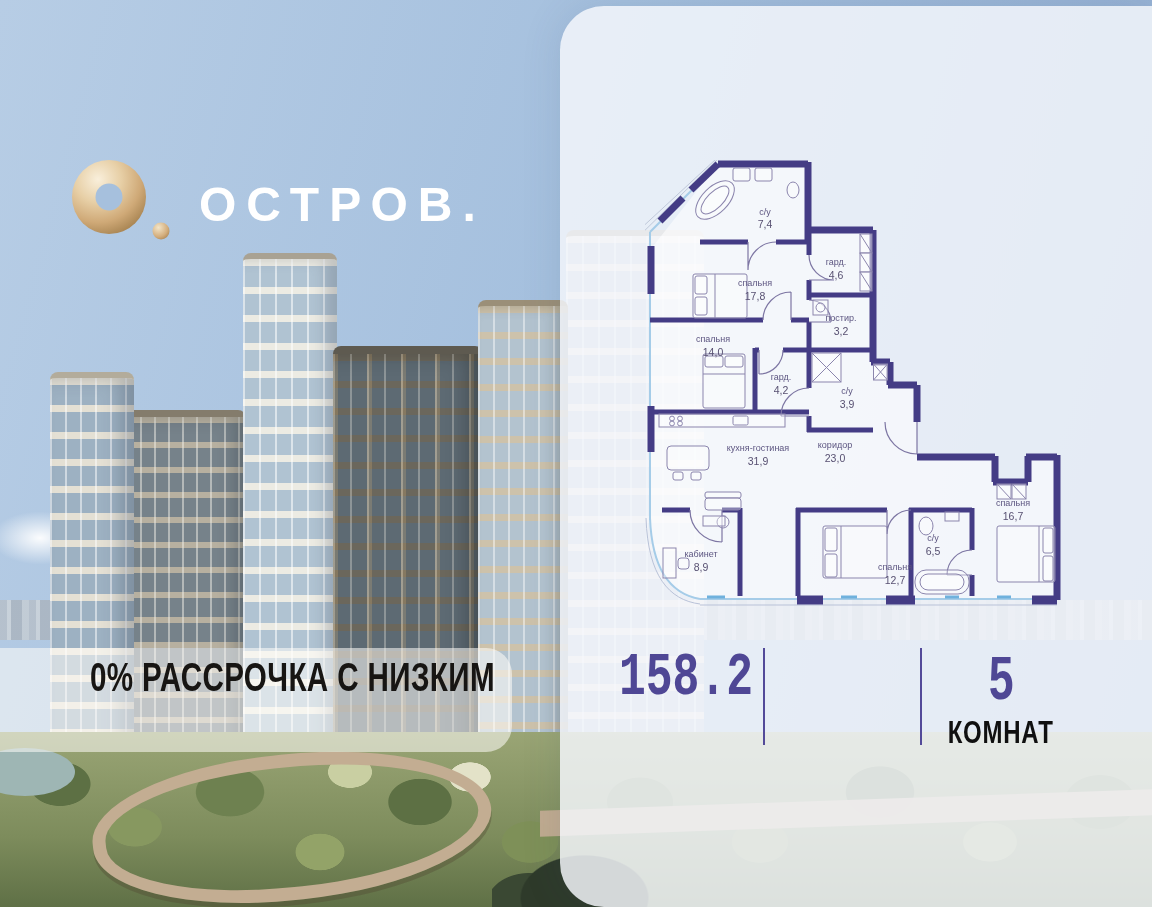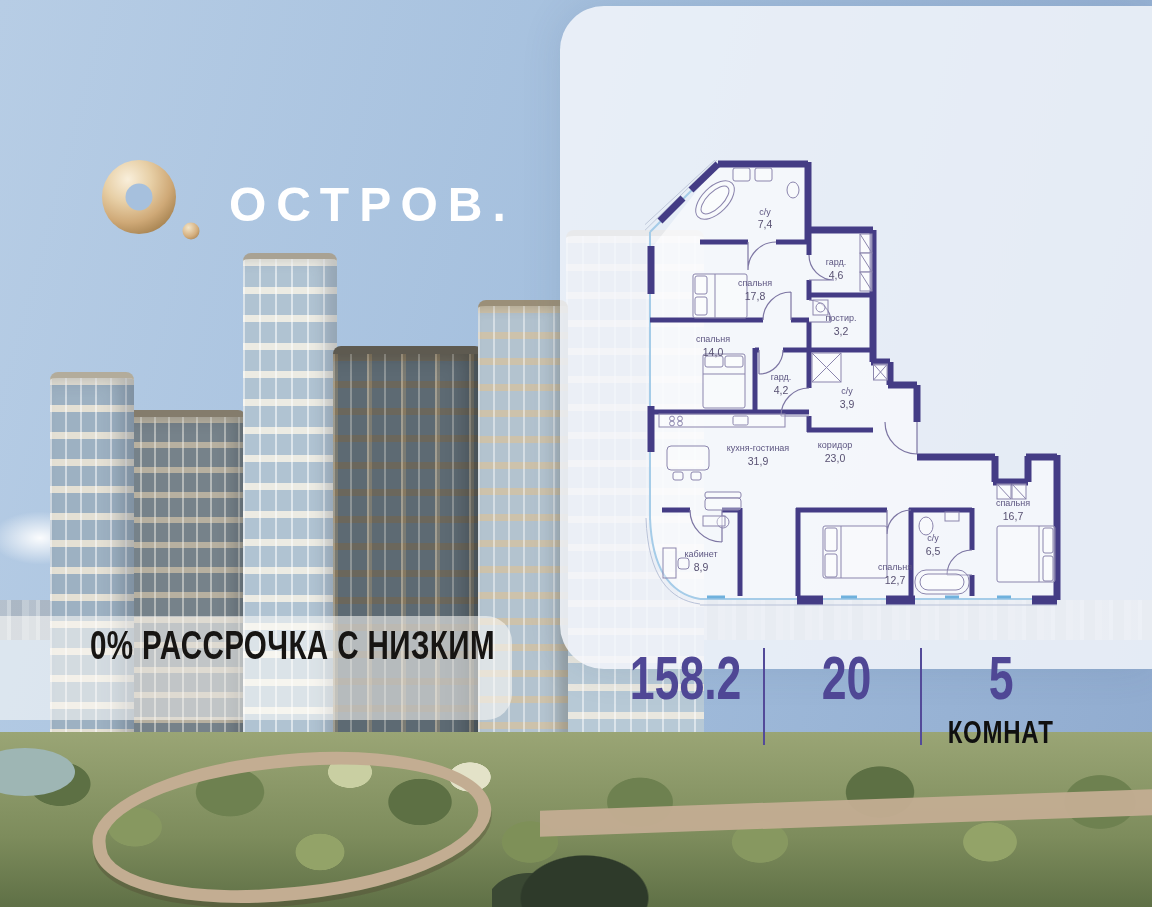--- a/index.html
+++ b/index.html
@@ -57,40 +57,40 @@
       radial-gradient(34px 24px at 470px 45px,#e3e2c8 60%,rgba(0,0,0,0) 62%),
       linear-gradient(180deg,#9aa575 0,#7d8c5c 60%,#5f7046 100%);}
   .pond{position:absolute;left:-25px;top:748px;width:100px;height:48px;background:#9eb6b4;border-radius:50%;}
   .deck{position:absolute;left:92px;top:754px;width:400px;height:146px;border:13px solid #c3ad92;
         border-radius:48% 52% 50% 50%;transform:rotate(-6deg);box-shadow:0 5px 0 rgba(80,70,50,.35);}
   .deck2{position:absolute;left:540px;top:800px;width:612px;height:26px;background:#c3ad92;transform:skewY(-2deg);opacity:.95;}
   .darktrees{position:absolute;left:492px;top:842px;width:185px;height:70px;
     background:radial-gradient(90px 60px at 50% 80%,#2e3a2a 70%,rgba(0,0,0,0) 72%),
                radial-gradient(60px 45px at 20% 90%,#3a4833 70%,rgba(0,0,0,0) 72%);}
   
-  .logo{position:absolute;left:97px;top:156px;display:flex;align-items:flex-start;}
+  .logo{position:absolute;left:67px;top:156px;display:flex;align-items:flex-start;}
   .wordmark{color:#fff;font-weight:700;font-size:48px;letter-spacing:10px;margin:21px 0 0 22px;}
   
-  .banner{position:absolute;left:0;top:616px;width:512px;height:104px;border-radius:0 26px 26px 0;
+  .banner{position:absolute;left:0;top:648px;width:512px;height:104px;border-radius:0 26px 26px 0;
           background:rgba(255,253,249,.55);padding:9px 0 0 90px;}
   .banner .ln{display:block;height:38px;line-height:40px;font-size:40px;font-weight:700;color:#171513;
           white-space:nowrap;}
   .banner .cond{display:inline-block;transform:scaleX(.74);transform-origin:left center;letter-spacing:.5px;}
   
-  .panel{position:absolute;left:560px;top:6px;width:592px;height:663px;border-radius:44px 0 0 44px;
+  .panel{position:absolute;left:560px;top:6px;width:592px;height:901px;border-radius:44px 0 0 44px;
          background:rgba(244,247,251,.84);box-shadow:0 0 40px rgba(50,70,110,.12);}
   .plan{position:absolute;left:85px;top:154px;}
   
   .stats{position:absolute;left:0;top:636px;width:592px;height:120px;}
   .stat{position:absolute;text-align:center;}
   .stat .val{display:block;font-size:62px;line-height:60px;font-weight:700;color:#4f4795;}
   .stat .lab{display:block;font-size:32px;line-height:40px;font-weight:700;color:#101010;margin-top:4px;}
   .stat .cond{display:inline-block;transform:scaleX(.72);transform-origin:center;letter-spacing:0;}
   .stat .condl{display:inline-block;transform:scaleX(.75);transform-origin:center;letter-spacing:1px;}
-  .s1{left:26px;width:200px;top:6px;}
+  .s1{left:26px;width:200px;top:6px;font-family:Liberation Mono, monospace;}
   .s2{left:196px;width:180px;top:6px;}
   .s3{left:351px;width:180px;top:6px;}
   .vdiv{position:absolute;top:6px;width:2px;height:97px;background:#534a99;}
   .d1{left:203px;} .d2{left:360px;}
   
   .rname{font-size:9px;fill:#5c5580;}
   .rarea{font-size:10.5px;fill:#575071;}
   text{font-family:"Liberation Sans",sans-serif;text-anchor:middle;}
 </style>
 </head>
@@ -326,21 +326,20 @@
         <text class="rarea" x="368" y="360">16,7</text>
       </g>
     </svg>
 
     <div class="stats">
       <div class="stat s1">
         <span class="val"><span class="cond">158.2</span></span>
       </div>
       <div class="vdiv d1"></div>
       <div class="stat s2">
-        <span class="val"><span class="cond">20</span></span>
       </div>
       <div class="vdiv d2"></div>
       <div class="stat s3">
         <span class="val"><span class="cond">5</span></span>
         <span class="lab"><span class="condl">КОМНАТ</span></span>
       </div>
     </div>
 
   </div>
 </div>

